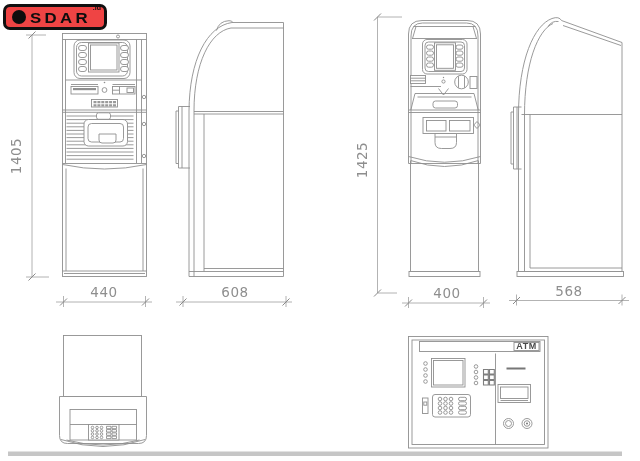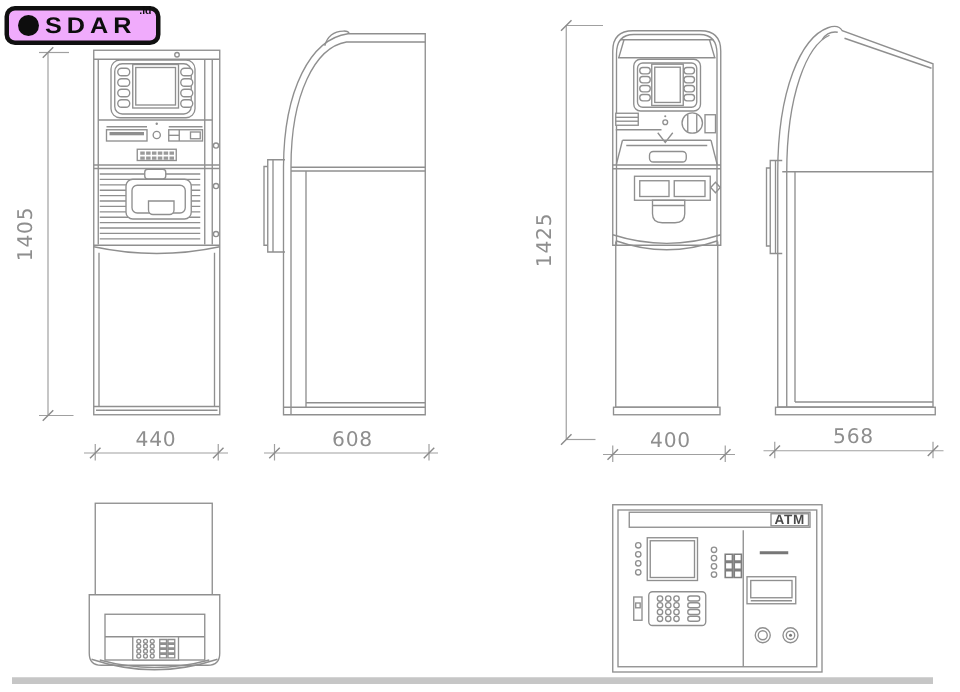--- a/index.html
+++ b/index.html
@@ -5,21 +5,21 @@
   html,body{margin:0;padding:0;background:#ffffff;}
   .canvas{position:relative;width:640px;height:461px;background:#ffffff;overflow:hidden;
           font-family:"Liberation Sans",sans-serif;}
   svg{position:absolute;left:0;top:0;}
   .ln{fill:none;stroke:#8f8f8f;stroke-width:0.9;}
   .fw{fill:#ffffff;stroke:#8f8f8f;stroke-width:0.9;}
   .dim{fill:none;stroke:#a0a0a0;stroke-width:0.8;}
   .tick{fill:none;stroke:#8a8a8a;stroke-width:1;}
   .dimtxt{font:13.5px "DejaVu Sans",sans-serif;fill:#8e8e8e;letter-spacing:0.5px;}
   .paneltxt{font:bold 9px "Liberation Sans",sans-serif;fill:#4a4a4a;letter-spacing:0.5px;}
-  .logo{position:absolute;left:3px;top:4px;width:104px;height:26px;background:#f0abfc;
+  .logo{position:absolute;left:3px;top:4px;width:104px;height:26px;background:#ef4444;
         border:3px solid #101010;border-radius:7px;display:flex;align-items:center;
         padding:0 6px;box-sizing:border-box;gap:4px;}
   .logo-circle{width:14px;height:14px;background:#0d0d0d;border-radius:50%;flex:0 0 auto;}
   .logo-brand{font-weight:bold;font-size:15px;color:#0d0d0d;letter-spacing:3px;
               transform:scaleX(1.12);transform-origin:left center;line-height:1;}
   .logo-suffix{position:absolute;top:-3px;right:3px;font-weight:bold;font-size:7px;color:#0d0d0d;}
 </style>
 </head>
 <body>
 

